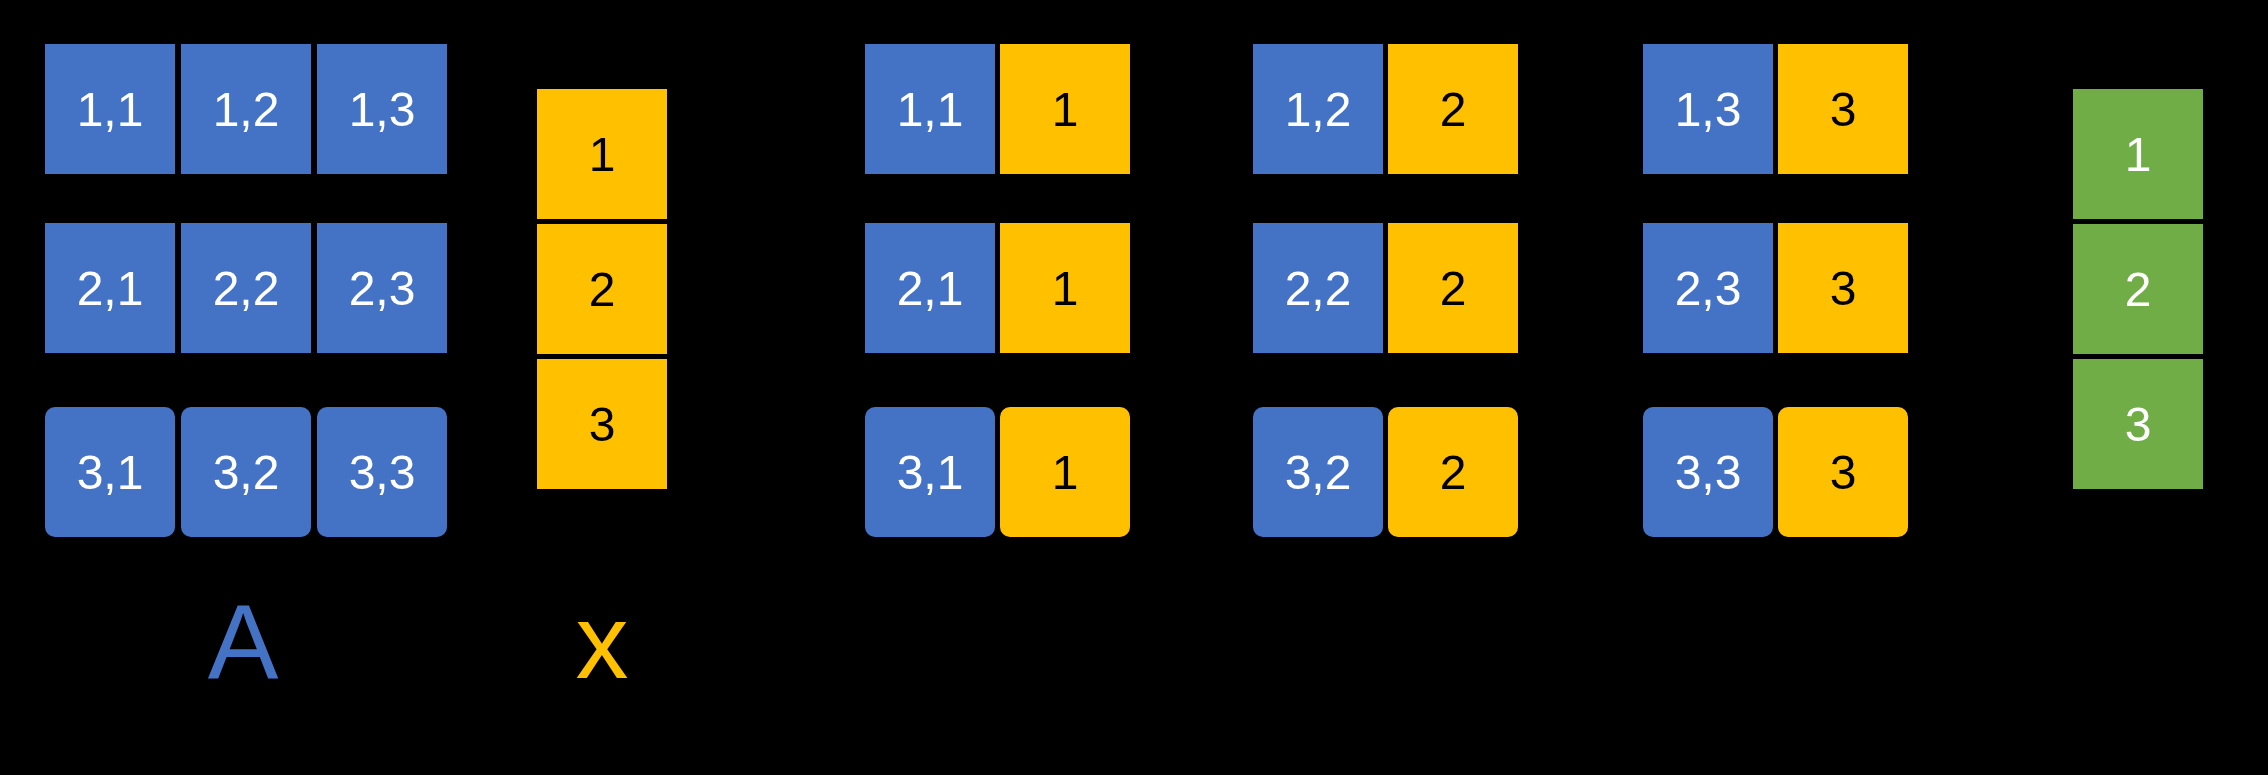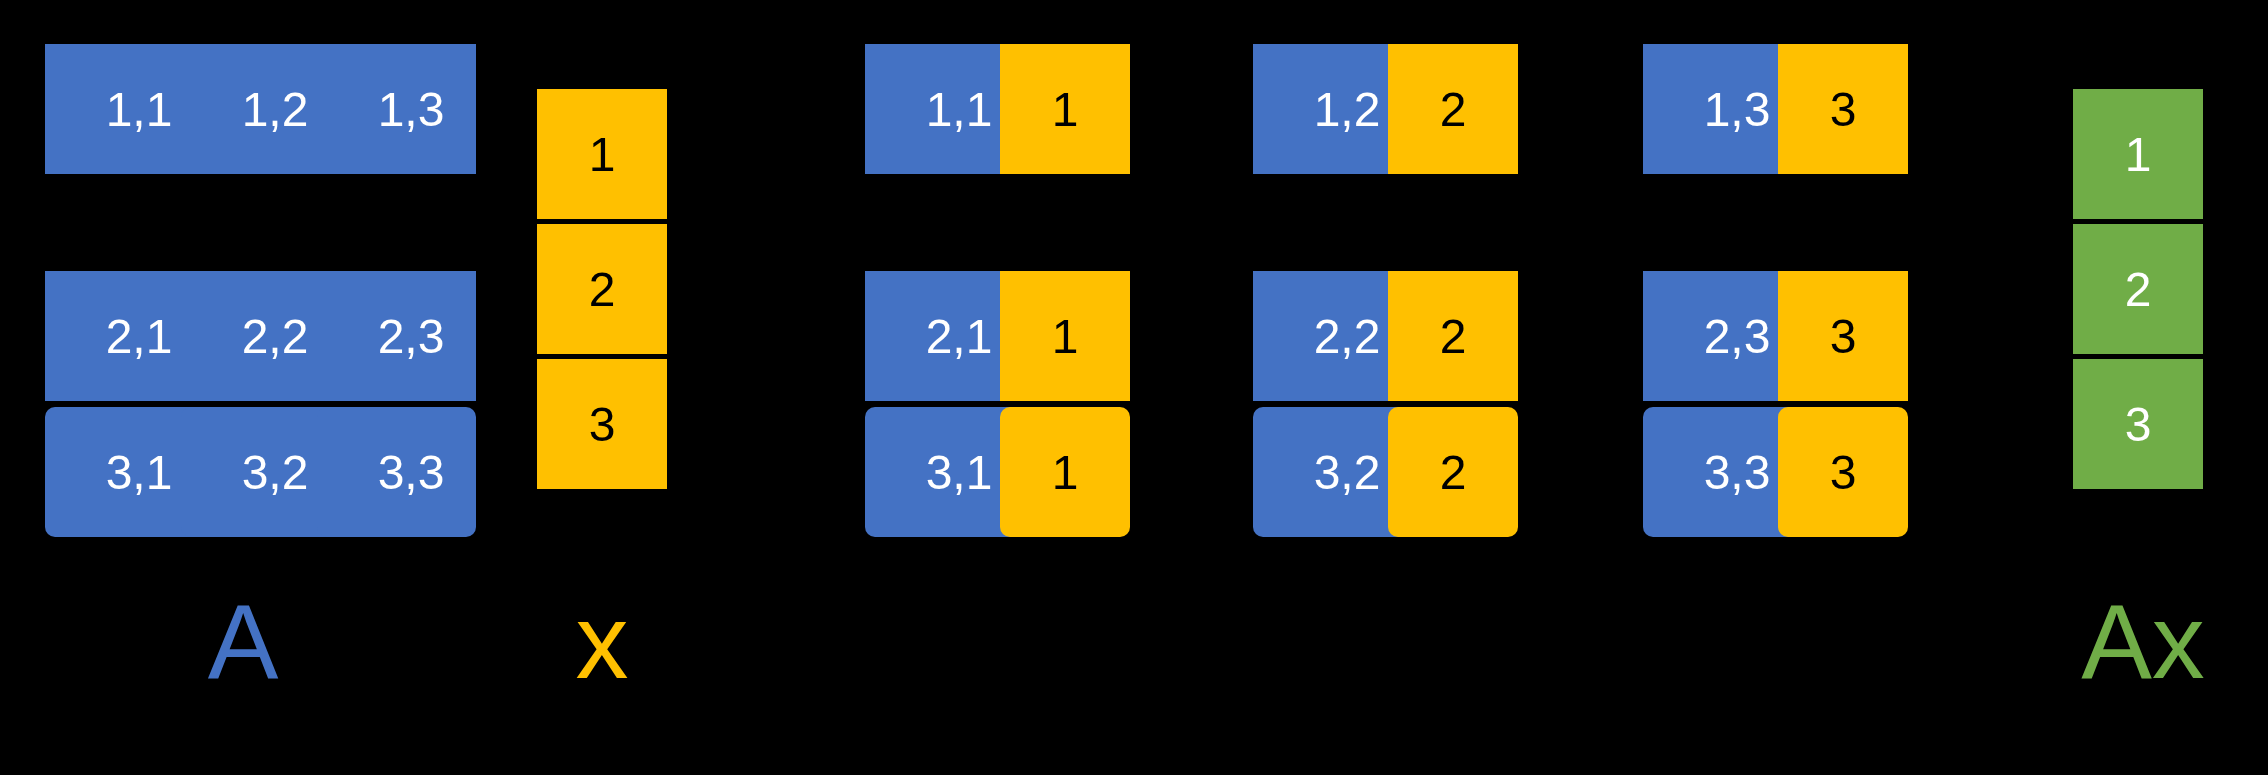--- a/index.html
+++ b/index.html
@@ -15,28 +15,28 @@
     position: absolute;
     width: 130px;
     height: 130px;
     display: flex;
     align-items: center;
     justify-content: center;
     font-size: 48px;
     font-weight: 400;
     letter-spacing: 0;
   }
-  .cell.blue  { background: #4472C4; color: #FFFFFF; padding-left: 29px; }
+  .cell.blue  { background: #4472C4; color: #FFFFFF; }
   .cell.gold  { background: #FFC000; color: #000000; }
   .cell.green { background: #70AD47; color: #FFFFFF; }
 
   
   .mc1 { left: 45px; }  .mc2 { left: 181px; }  .mc3 { left: 317px; }
   
-  .mr1 { top: 44px; }   .mr2 { top: 223px; margin-top: 48px; }   .mr3 { top: 407px; border-radius: 10px; }
+  .mr1 { top: 44px; }   .mr2 { top: 223px; }   .mr3 { top: 407px; border-radius: 10px; }
   
   .vr1 { top: 89px; }   .vr2 { top: 224px; }   .vr3 { top: 359px; }
   
   .xcol { left: 537px; }
   
   .g1a { left: 865px; }  .g1x { left: 1000px; }
   .g2a { left: 1253px; } .g2x { left: 1388px; }
   .g3a { left: 1643px; } .g3x { left: 1778px; }
   
   .axcol { left: 2073px; }
@@ -93,15 +93,14 @@
   <div class="cell gold g3x mr2">3</div>
   <div class="cell blue g3a mr3">3,3</div>
   <div class="cell gold g3x mr3">3</div>
 
   <div class="cell green axcol vr1">1</div>
   <div class="cell green axcol vr2">2</div>
   <div class="cell green axcol vr3">3</div>
 
   <div class="big-label label-a">A</div>
   <div class="big-label label-x">x</div>
-  <div class="big-label label-ax">Ax</div>
 
 </div>
 
 </body></html>

